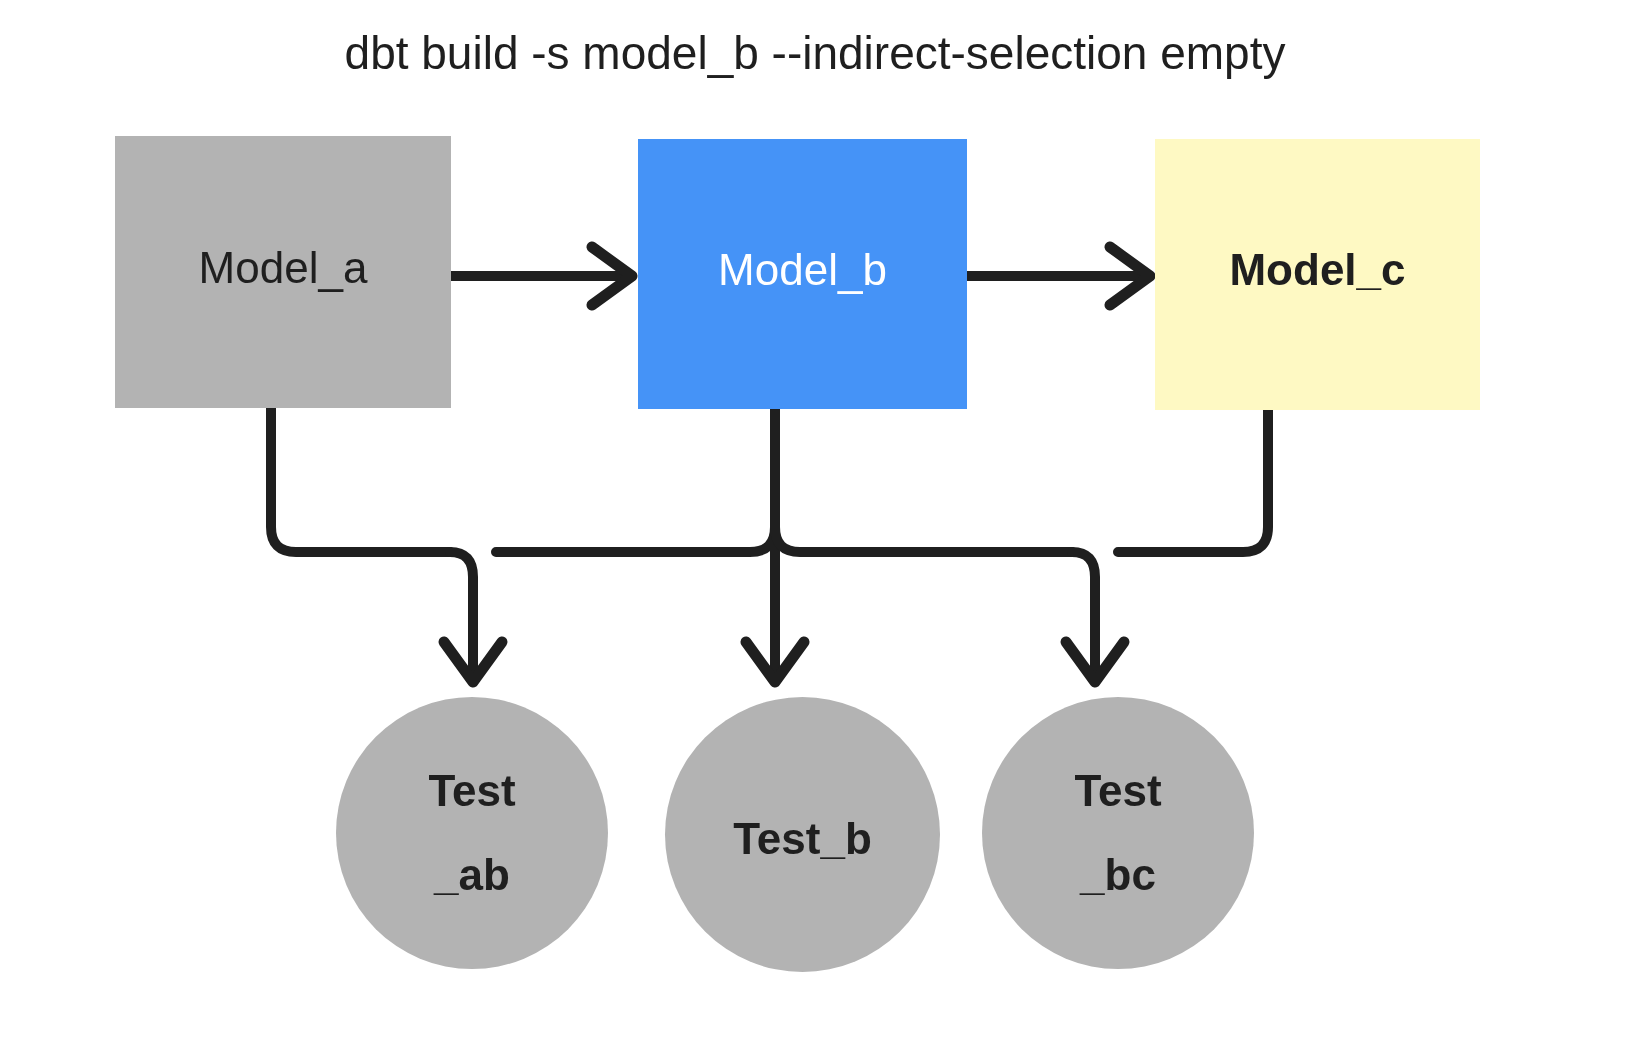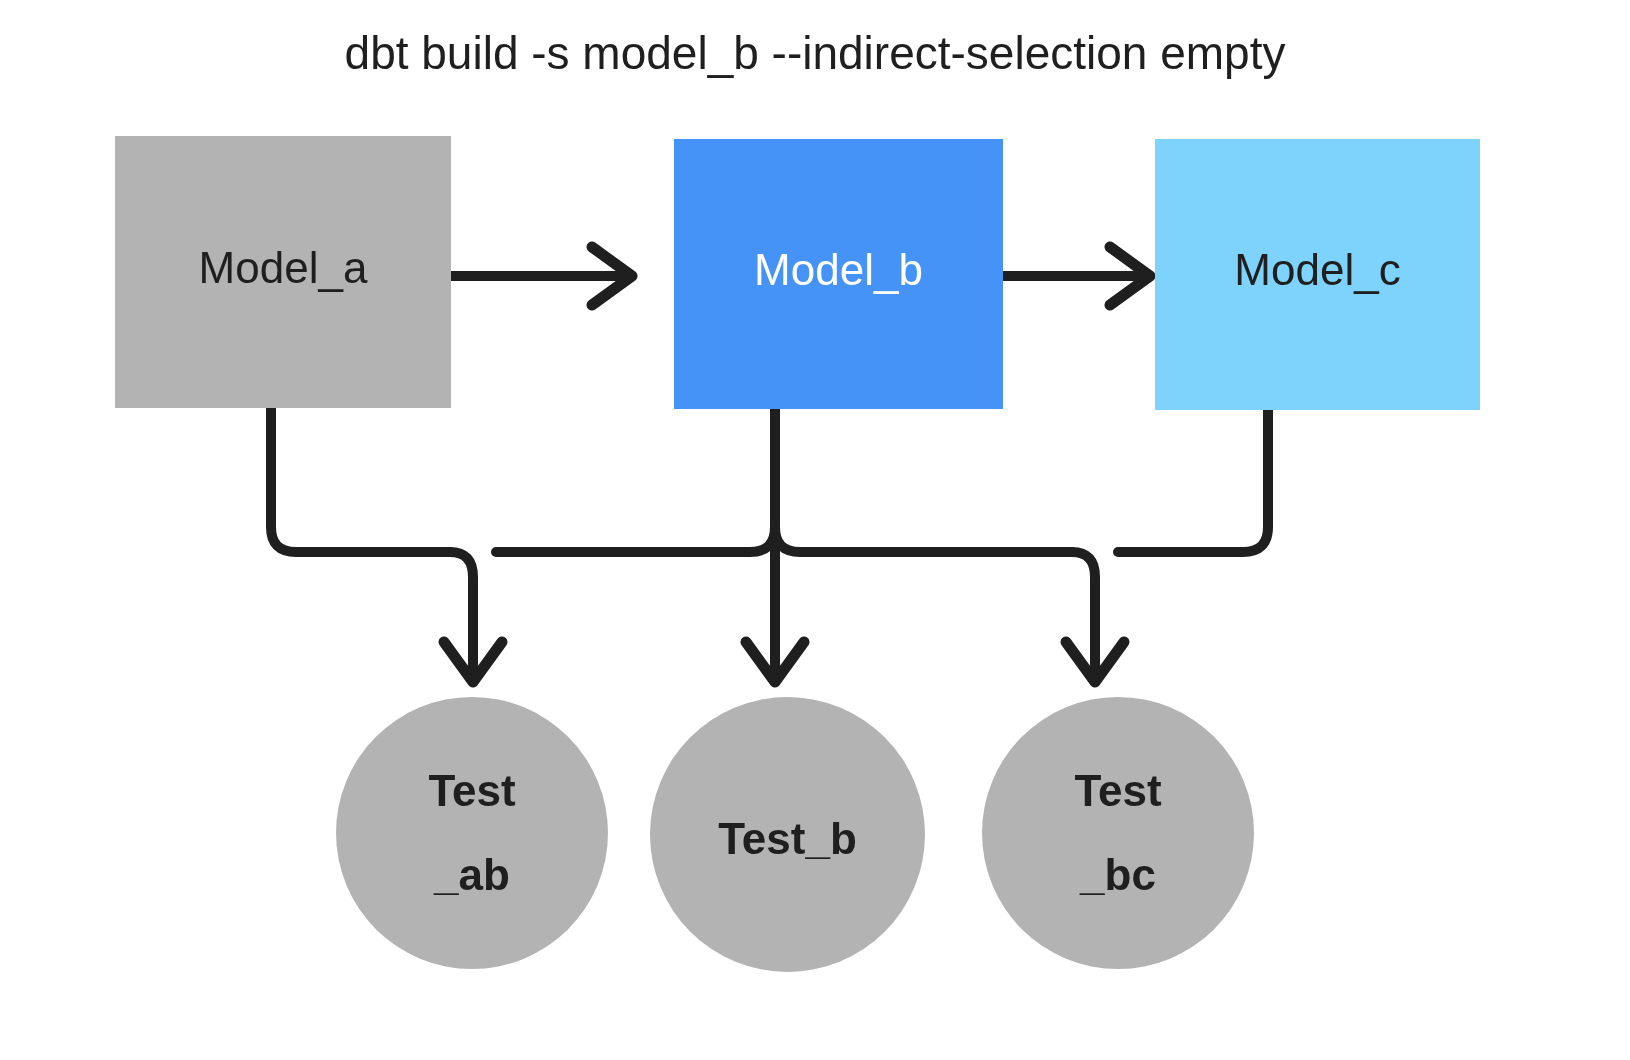--- a/index.html
+++ b/index.html
@@ -43,22 +43,22 @@
     justify-content: center;
     box-sizing: border-box;
   }
   .node-box .node-label {
     font-size: 44px;
     line-height: 1.05;
     text-align: center;
     white-space: pre;
   }
   .box-model-a { left: 115px;  top: 136px; width: 336px; height: 272px; background: #b3b3b3; }
-  .box-model-b { left: 638px;  top: 139px; width: 329px; height: 270px; background: #4593f7; margin-left: 36px; }
-  .box-model-c { left: 1155px; top: 139px; width: 325px; height: 271px; background: #7dd3fc; }
+  .box-model-b { left: 638px;  top: 139px; width: 329px; height: 270px; background: #4593f7; }
+  .box-model-c { left: 1155px; top: 139px; width: 325px; height: 271px; background: #fef9c3; font-weight: bold; }
   .label-dark  { color: #1f1f1f; }
   .label-light { color: #ffffff; }
   .box-model-a .node-label { transform: translateY(-4px); }
   .box-model-b .node-label { transform: translateY(-4px); }
   .box-model-c .node-label { transform: translateY(-4px); }
 
   .node-circle {
     position: absolute;
     border-radius: 50%;
     background: #b3b3b3;
@@ -68,21 +68,21 @@
     font-weight: bold;
   }
   .node-circle .node-label {
     font-size: 44px;
     line-height: 1.90;
     text-align: center;
     color: #1f1f1f;
     white-space: pre-line;
   }
   .circle-test-ab { left: 336px; top: 697px; width: 272px; height: 272px; }
-  .circle-test-b  { left: 650px; top: 697px; width: 275px; height: 275px; }
+  .circle-test-b  { left: 665px; top: 697px; width: 275px; height: 275px; }
   .circle-test-bc { left: 982px; top: 697px; width: 272px; height: 272px; }
   .circle-test-b .node-label { transform: translateY(4px); }
 </style>
 </head>
 <body>
 
 <div id="canvas">
 
   <div class="title">dbt build -s model_b --indirect-selection empty</div>
 

